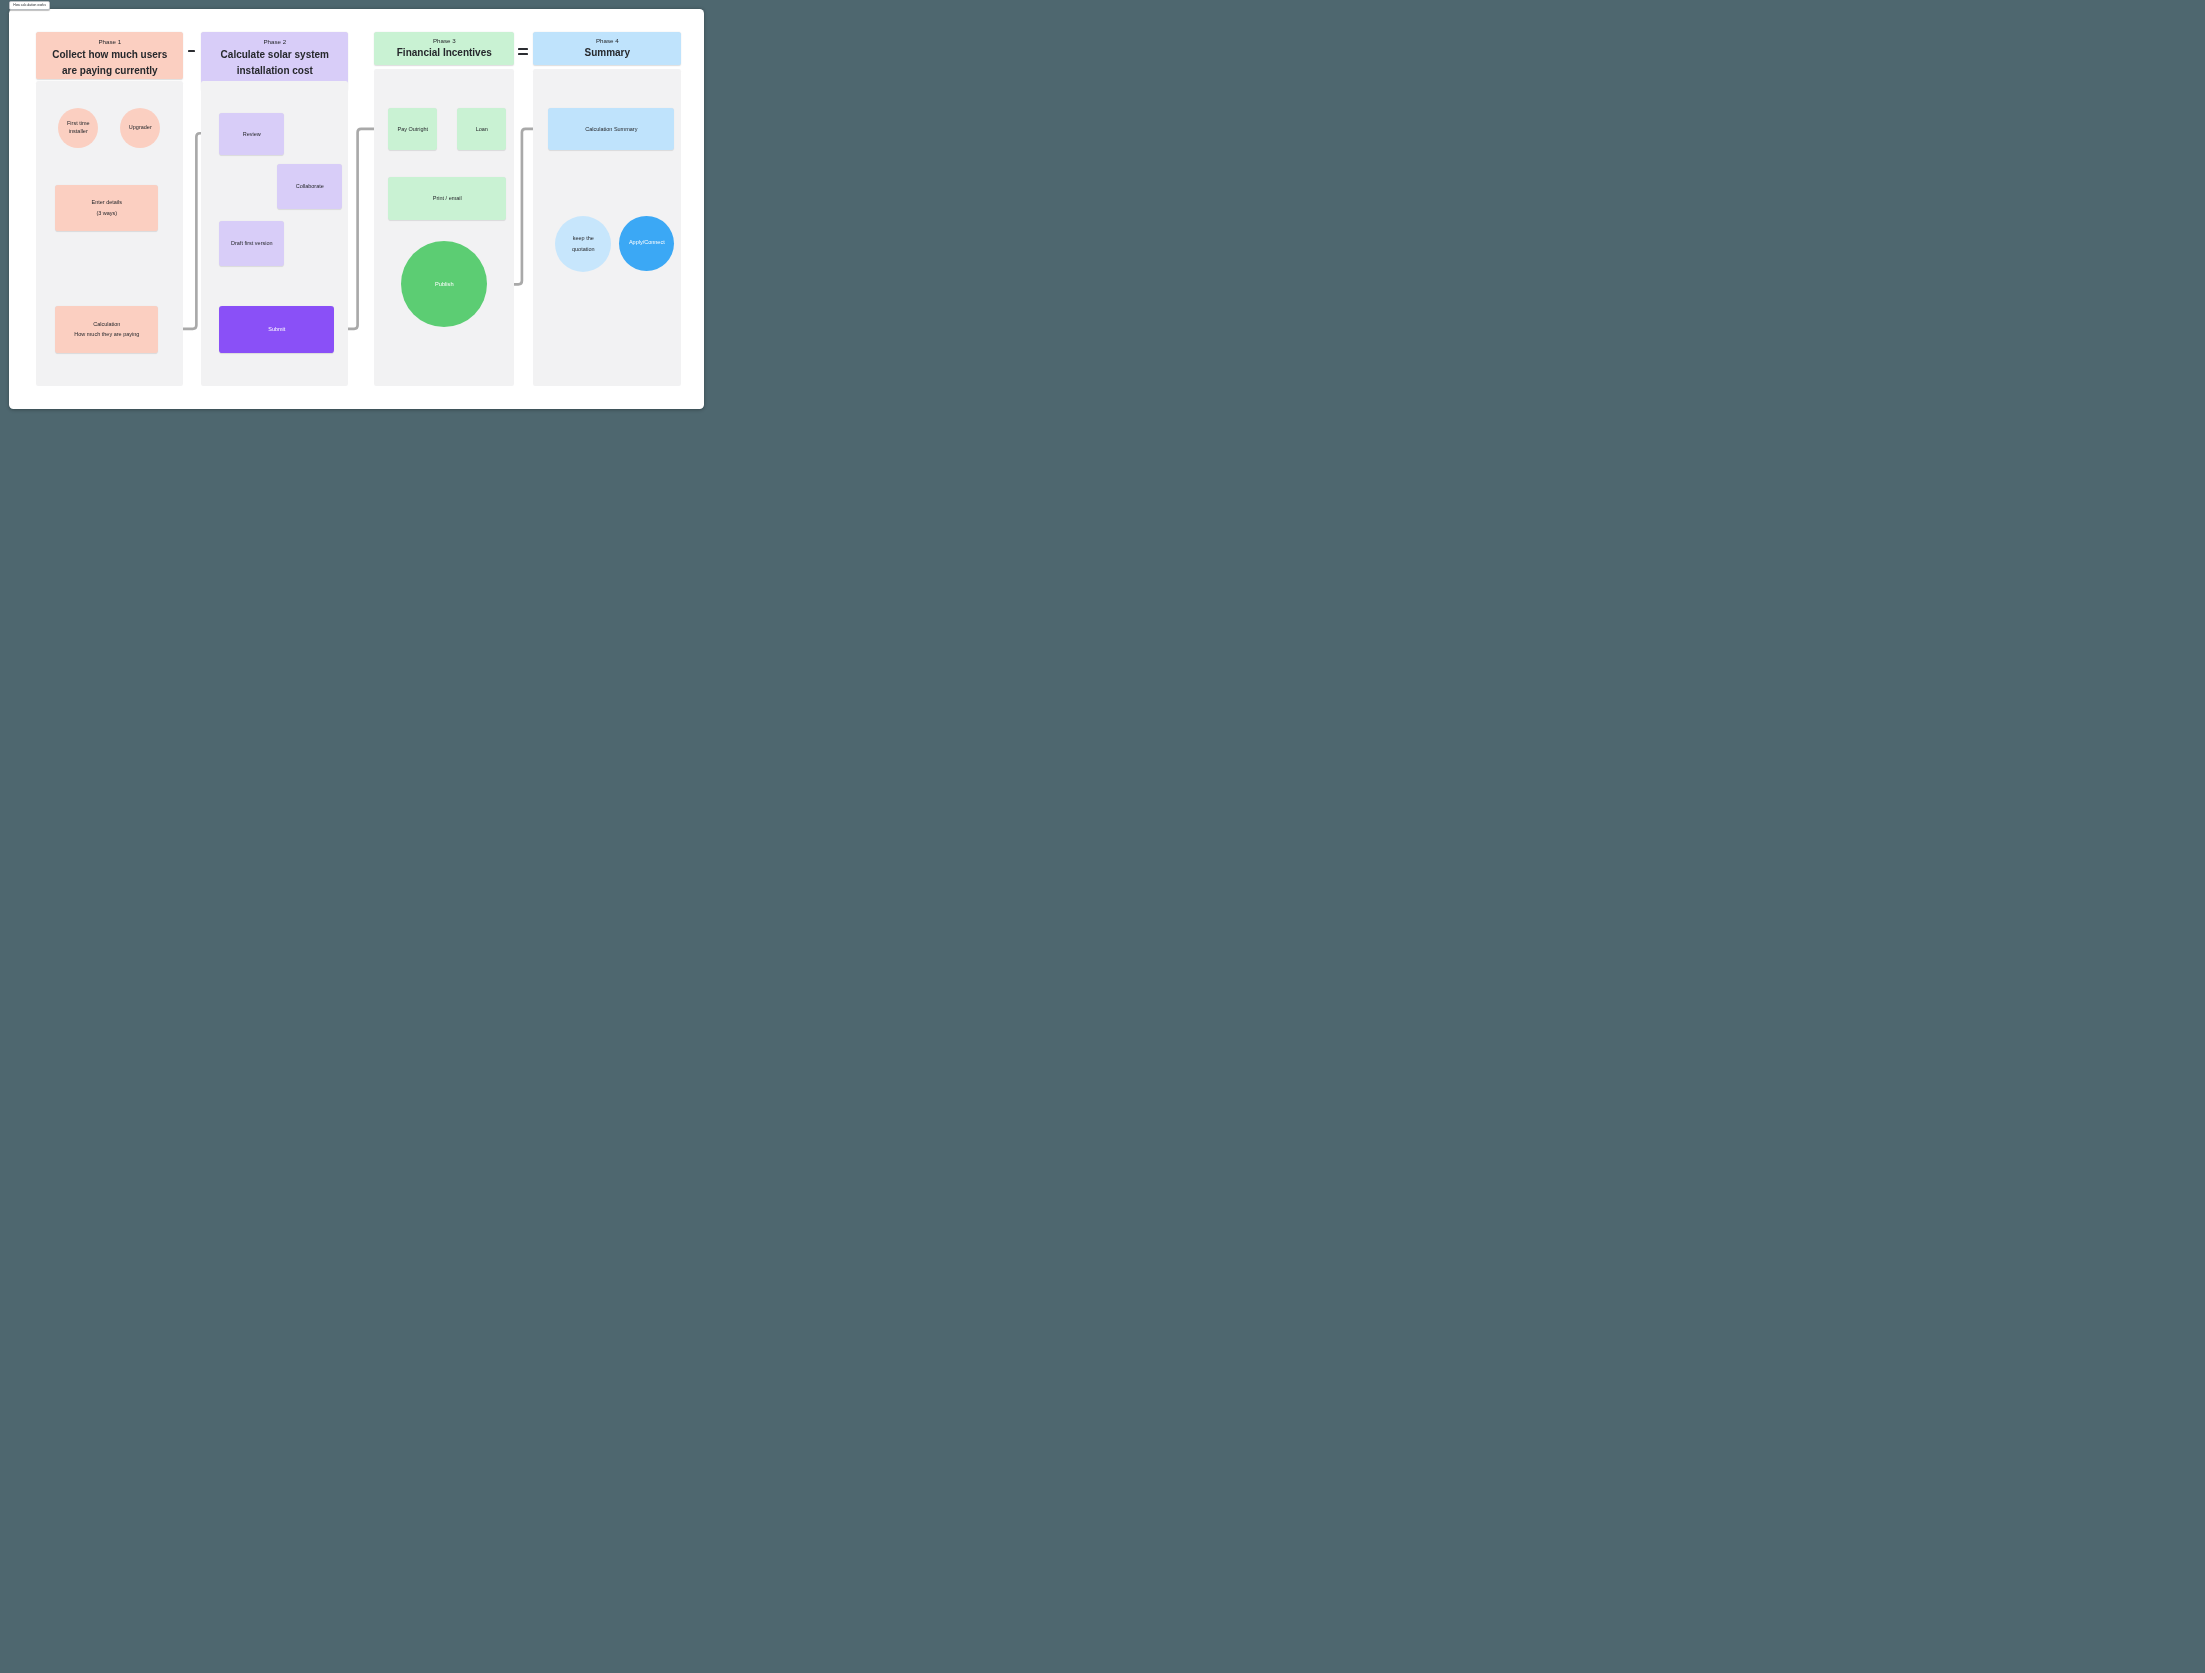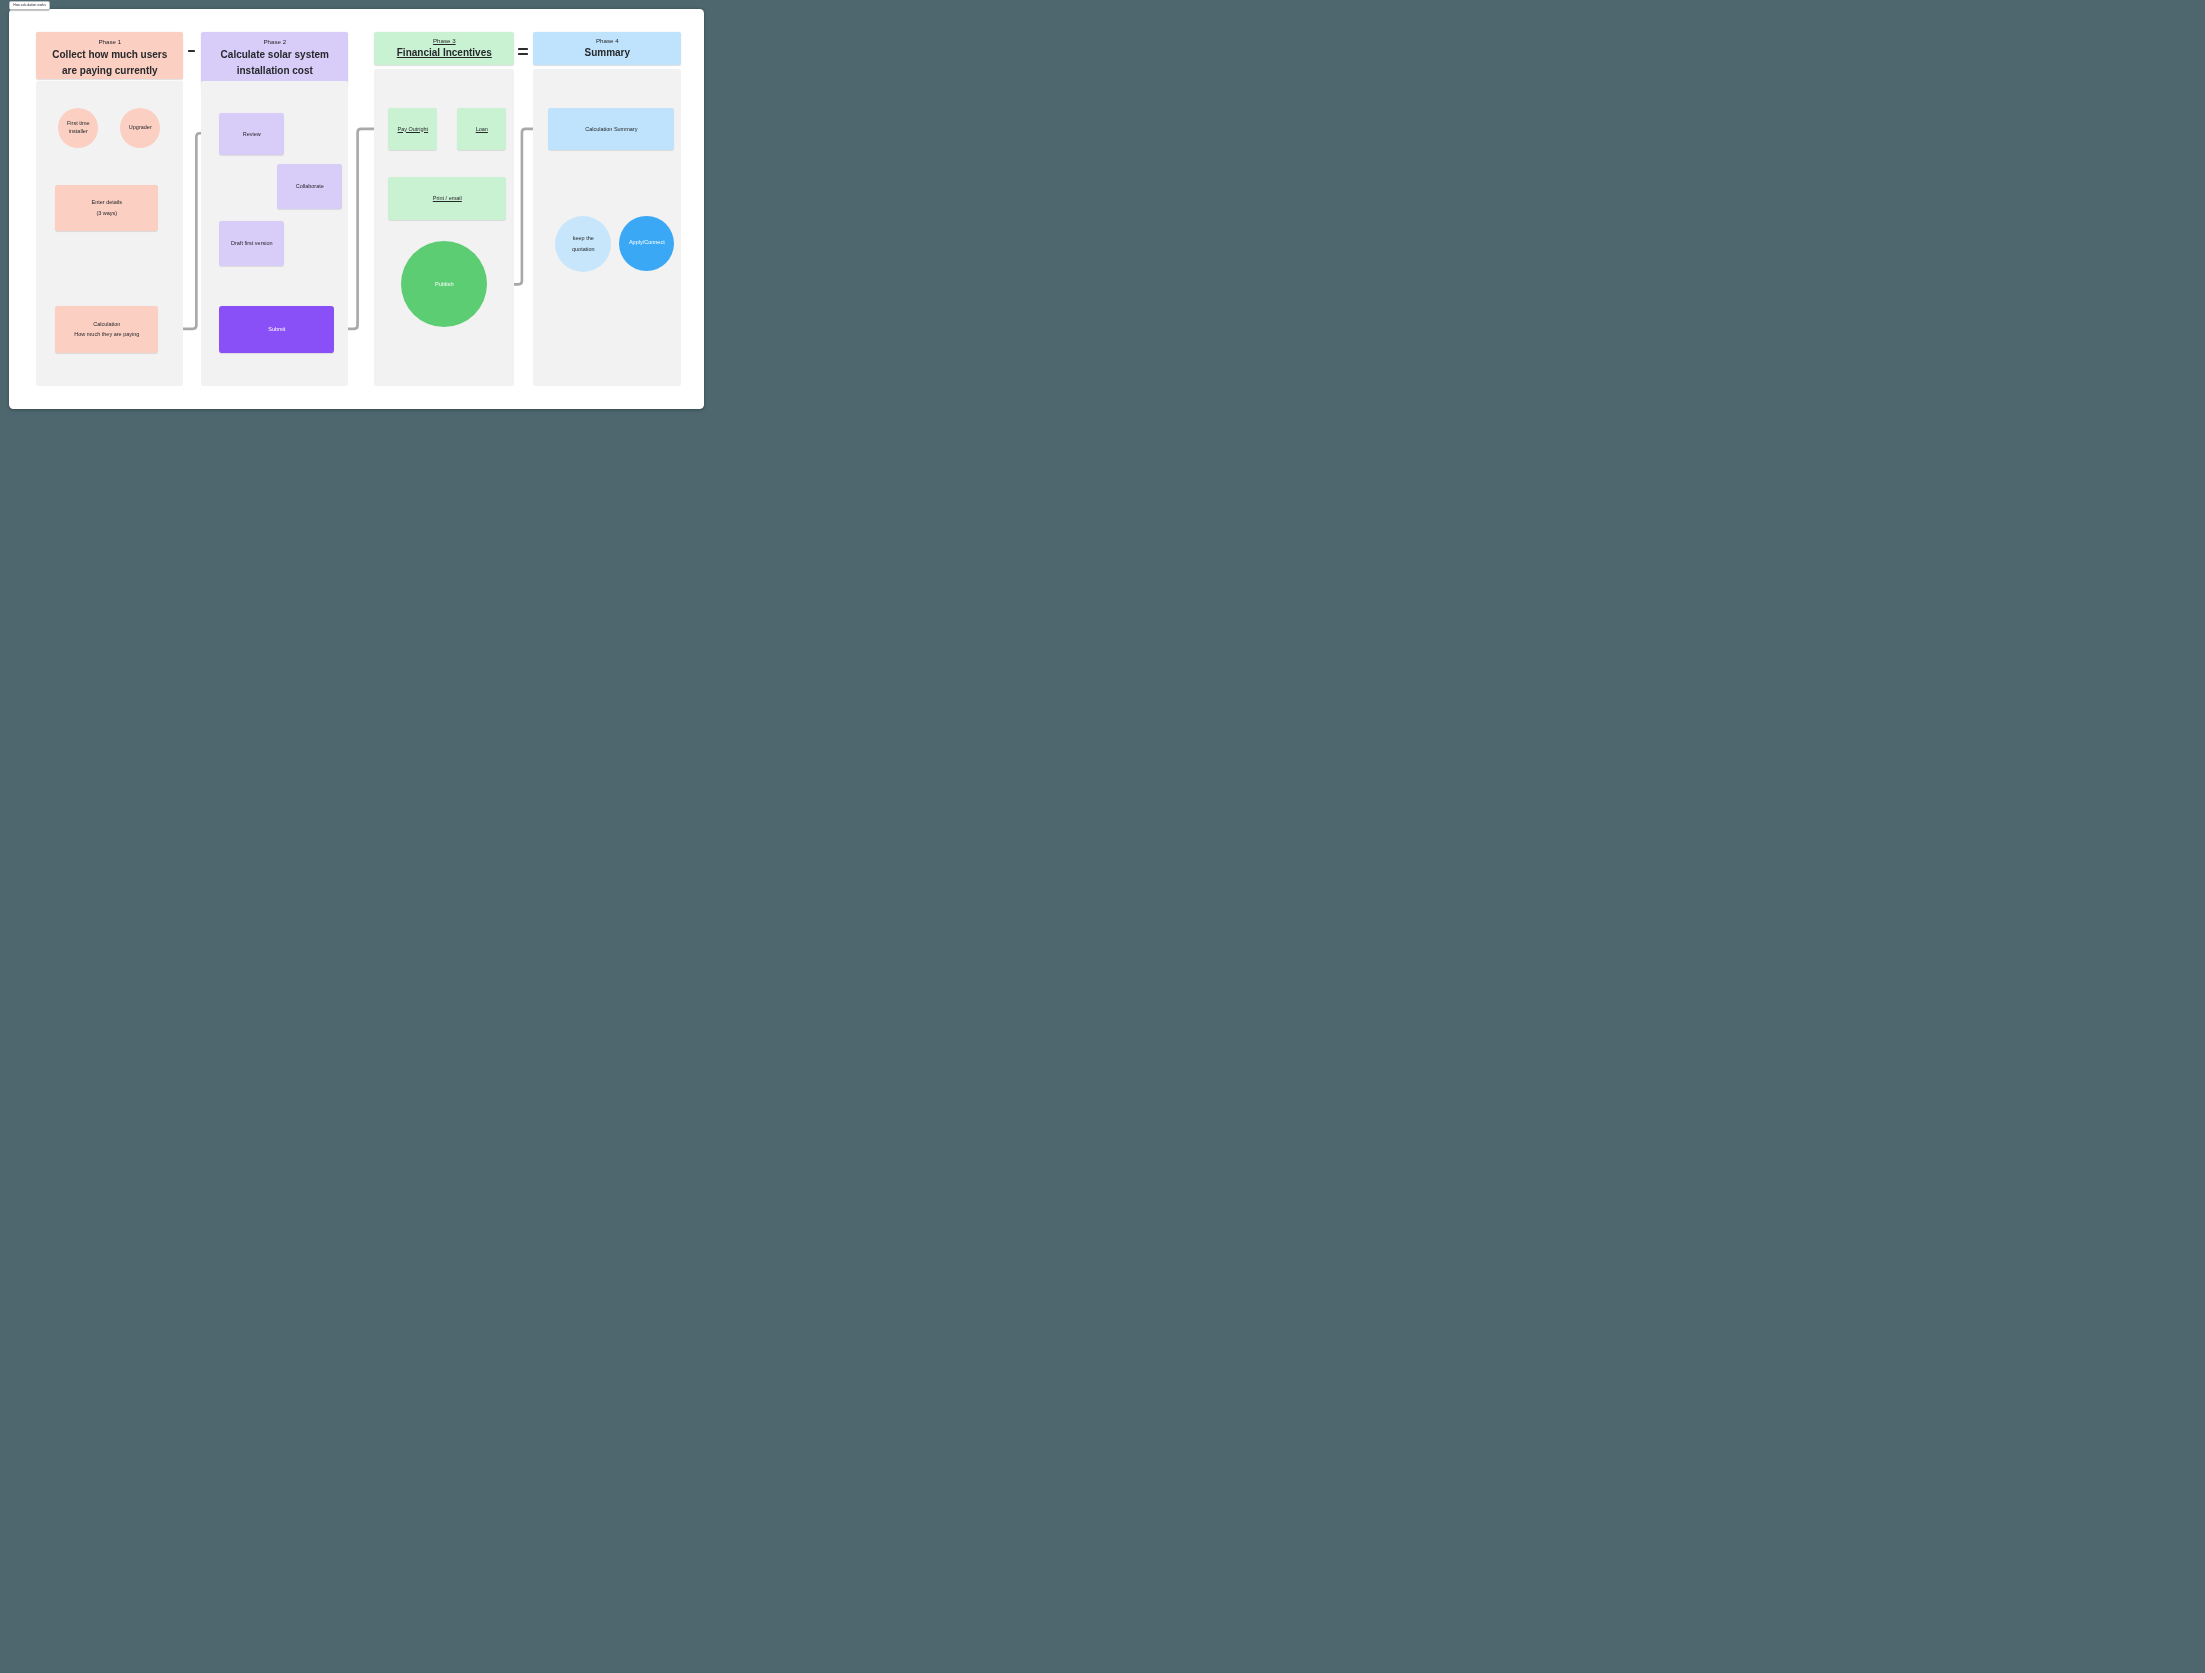--- a/index.html
+++ b/index.html
@@ -16,21 +16,21 @@
   .panel{position:absolute;background:#f2f2f3;border-radius:2.2px;}
   .box{position:absolute;border-radius:3.1px;box-shadow:0 0.4px 0.9px rgba(0,0,0,.10);display:flex;align-items:center;justify-content:center;
        text-align:center;font-size:5.5px;color:#26282c;line-height:1.55;}
   .circle{position:absolute;border-radius:50%;display:flex;align-items:center;justify-content:center;
           text-align:center;font-size:5.5px;color:#26282c;line-height:1.45;}
   .pre{white-space:pre-line;}
   .wide-lines{line-height:1.9;}
   .c-salmon{background:#fbcfc1;}
   .c-purple{background:#d8cdf8;}
   .c-purple-strong{background:#8a50f7;color:#fff;}
-  .c-green{background:#c9f2d3;text-decoration:underline;}
+  .c-green{background:#c9f2d3;}
   .c-green-strong{background:#5ccd73;color:#fff;font-size:5.7px;}
   .c-blue{background:#bfe3fc;}
   .c-blue-pale{background:#c7e6fc;}
   .c-blue-strong{background:#3ba8f5;color:#fff;}
   .op{position:absolute;}
   .op .bar{background:#2b2d31;border-radius:0.4px;}
   .connectors{position:absolute;left:0;top:0;pointer-events:none;}
   svg .thick{stroke:#a9a9a9;stroke-width:6;fill:none;stroke-linecap:round;stroke-linejoin:round;}
   svg .thin{stroke:#7d7d7d;stroke-width:2.2;fill:none;stroke-linecap:round;stroke-linejoin:round;}
   svg .head{fill:#a9a9a9;stroke:none;}

